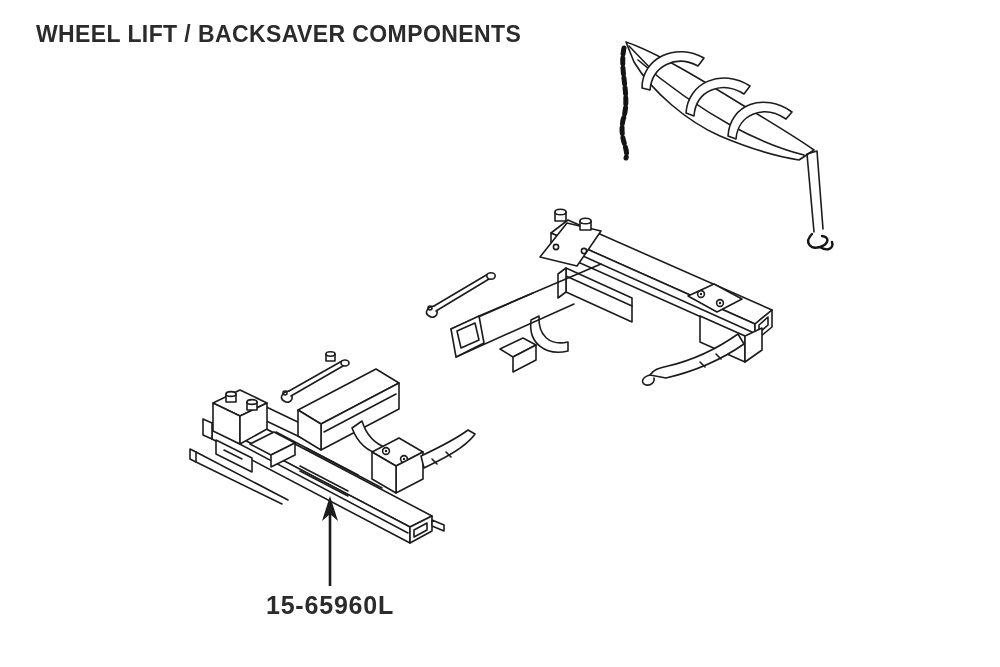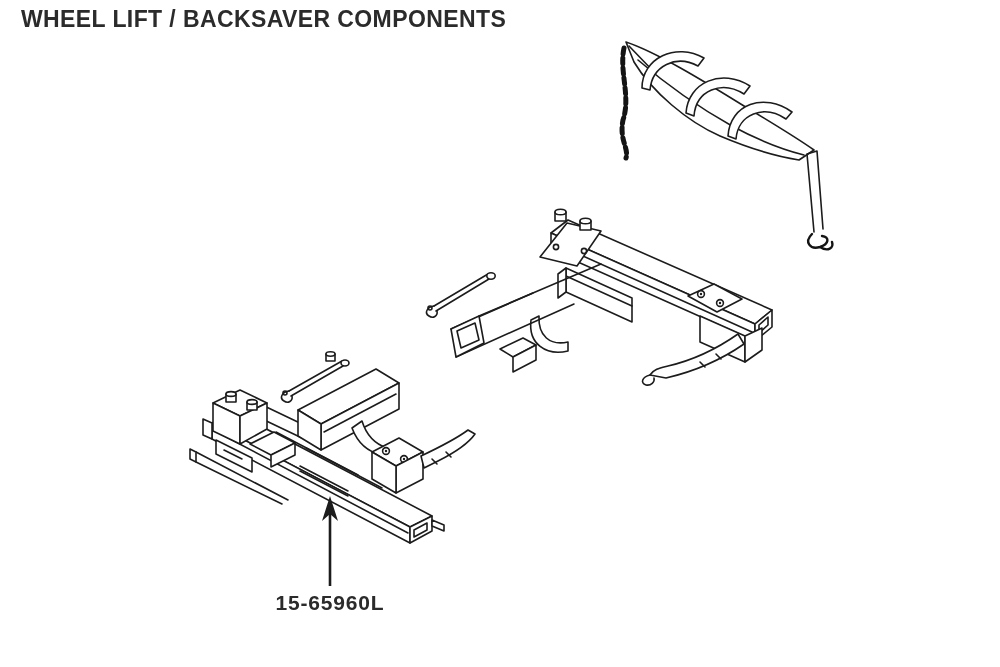--- a/index.html
+++ b/index.html
@@ -1,26 +1,26 @@
 <!DOCTYPE html>
 <html><head>
 <meta charset="utf-8">
 <style>
   html,body{margin:0;padding:0;}
   body{
     width:1000px;height:667px;background:#ffffff;overflow:hidden;position:relative;
     font-family:"Liberation Sans", sans-serif;
   }
   .page-title{
-    position:absolute;left:21px;top:6px;margin:0;
+    position:absolute;left:21px;top:6px;margin:15px;
     font-size:23px;font-weight:700;letter-spacing:.4px;color:#2b2b2b;
   }
   .part-label{
     position:absolute;left:330px;top:591px;transform:translateX(-50%);
-    font-size:21px;font-weight:700;letter-spacing:.8px;color:#2b2b2b;white-space:nowrap;
+    font-size:25px;font-weight:700;letter-spacing:.8px;color:#2b2b2b;white-space:nowrap;
   }
   svg{position:absolute;left:0;top:0;}
   .ln{fill:none;stroke:#1c1c1c;stroke-width:1.6;stroke-linejoin:round;stroke-linecap:round;}
   .fc{fill:#ffffff;stroke:#1c1c1c;stroke-width:1.6;stroke-linejoin:round;}
   .thick{fill:none;stroke:#141414;stroke-width:2.4;stroke-linejoin:round;stroke-linecap:round;}
   .chain{fill:none;stroke:#141414;stroke-width:5;stroke-dasharray:6 4;stroke-linecap:round;}
   .solid{fill:#1c1c1c;stroke:none;}
 </style>
 </head>
 <body>

